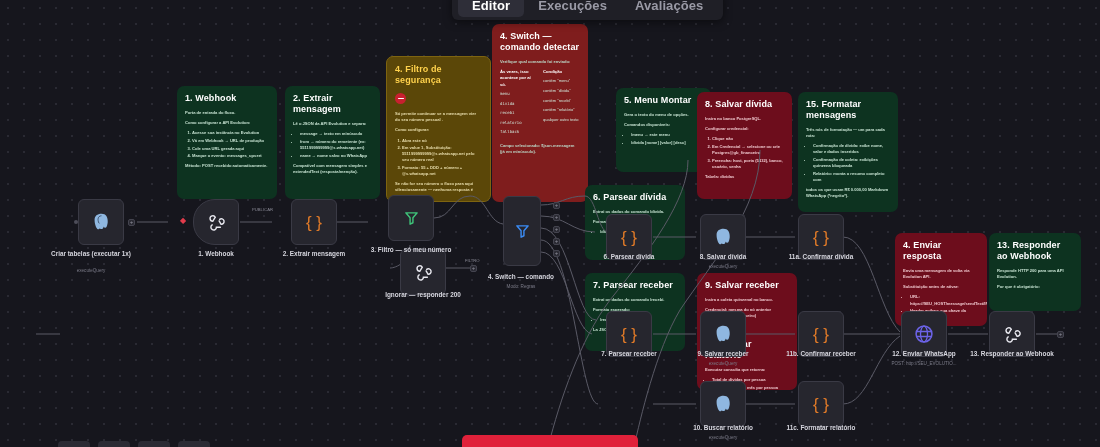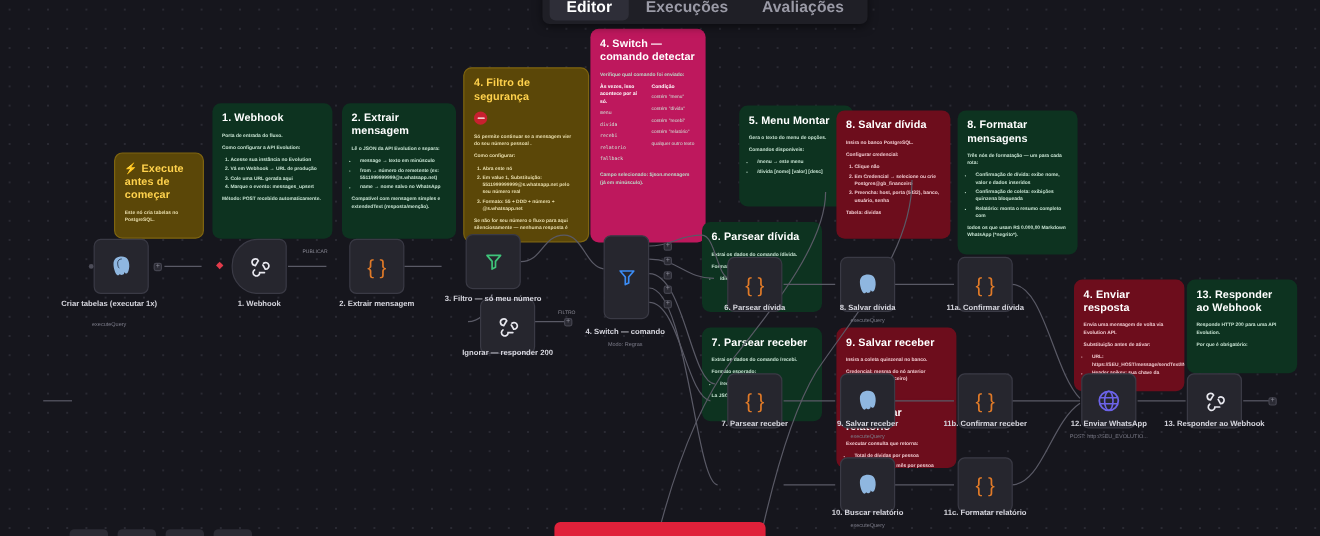--- a/index.html
+++ b/index.html
@@ -51,21 +51,21 @@
     font-size: 9px; font-weight: 700; line-height: 1.22;
     margin-bottom: 6px; color: #ffffff; letter-spacing: .1px;
   }
   .note p { margin-bottom: 4px; }
   .note ol, .note ul { margin: 0 0 4px 7px; }
   .note li { margin-bottom: 1.5px; }
   .note .b { font-weight: 700; }
 
   .note.green { background: #0d3320; color: #c7e3d2; border: 1px solid #17elf2; border-color: #1a5536; }
   .note.green h3 { color: #ffffff; }
-  .note.dark-green { background: #be185d; color: #bcd9c8; }
+  .note.dark-green { background: #7f1d1d; color: #bcd9c8; }
   .note.red { background: #6d0d1c; color: #f0c9cf; }
   .note.red h3 { color: #ffffff; }
   .note.yellow { background: #5b4708; color: #eadfae; border: 1px solid #7e6410; }
   .note.yellow h3 { color: #ffd24d; }
 
   .badge-stop {
     display:inline-block; width: 11px; height: 11px; border-radius: 50%;
     background: #c8202f; margin: 1px 0 5px 0; position: relative;
   }
   .badge-stop::after {
@@ -153,24 +153,20 @@
     <path class="wire" d="M843,404 C868,404 876,352 900,336"></path>
     <path class="wire" d="M948,334 L988,334"></path>
     <path class="wire" d="M1036,334 L1060,334"></path>
     <path class="wire" d="M688,160 C688,200 650,250 610,300 C580,340 560,400 548,447"></path>
     <path class="wire" d="M760,150 C760,210 712,262 680,310 C656,350 640,420 634,447"></path>
     <path class="wire" d="M36,334 L60,334"></path>
     <text class="wlabel" x="252" y="211">PUBLICAR</text>
     <text class="wlabel" x="465" y="262">FILTRO</text>
   </svg>
 
-  <div class="note yellow" style="left:95px; top:127px; width:75px; height:72px;">
-    <h3>⚡ Execute antes de começar</h3>
-    <p class="b">Este nó cria tabelas no PostgreSQL.</p>
-  </div>
 
   <div class="note green" style="left:177px; top:86px; width:100px; height:113px;">
     <h3>1. Webhook</h3>
     <p class="b">Porta de entrada do fluxo.</p>
     <p class="b">Como configurar a API Evolution:</p>
     <ol>
       <li class="b">Acesse sua instância no Evolution</li>
       <li class="b">Vá em Webhook → URL de produção</li>
       <li class="b">Cole uma URL gerada aqui</li>
       <li class="b">Marque o evento: messages_upsert</li>
@@ -278,21 +274,21 @@
     <h3>10. Buscar relatório</h3>
     <p class="b">Executar consulta que retorna:</p>
     <ul>
       <li class="b">Total de dívidas por pessoa</li>
       <li class="b">Total recebido no mês por pessoa</li>
 
     </ul>
   </div>
 
   <div class="note green" style="left:798px; top:92px; width:100px; height:120px;">
-    <h3>8. Formatar mensagens</h3>
+    <h3>15. Formatar mensagens</h3>
     <p class="b">Três nós de formatação — um para cada rota:</p>
     <ul>
       <li class="b">Confirmação de dívida: exibe nome, valor e dados inseridos</li>
       <li class="b">Confirmação de coleta: exibições quinzena bloqueada</li>
       <li class="b">Relatório: monta o resumo completo com</li>
     </ul>
     <p class="b">todos os que usam R$ 0.000,00 Markdown WhatsApp (*negrito*).</p>
   </div>
 
   <div class="note red" style="left:895px; top:233px; width:92px; height:93px;">

